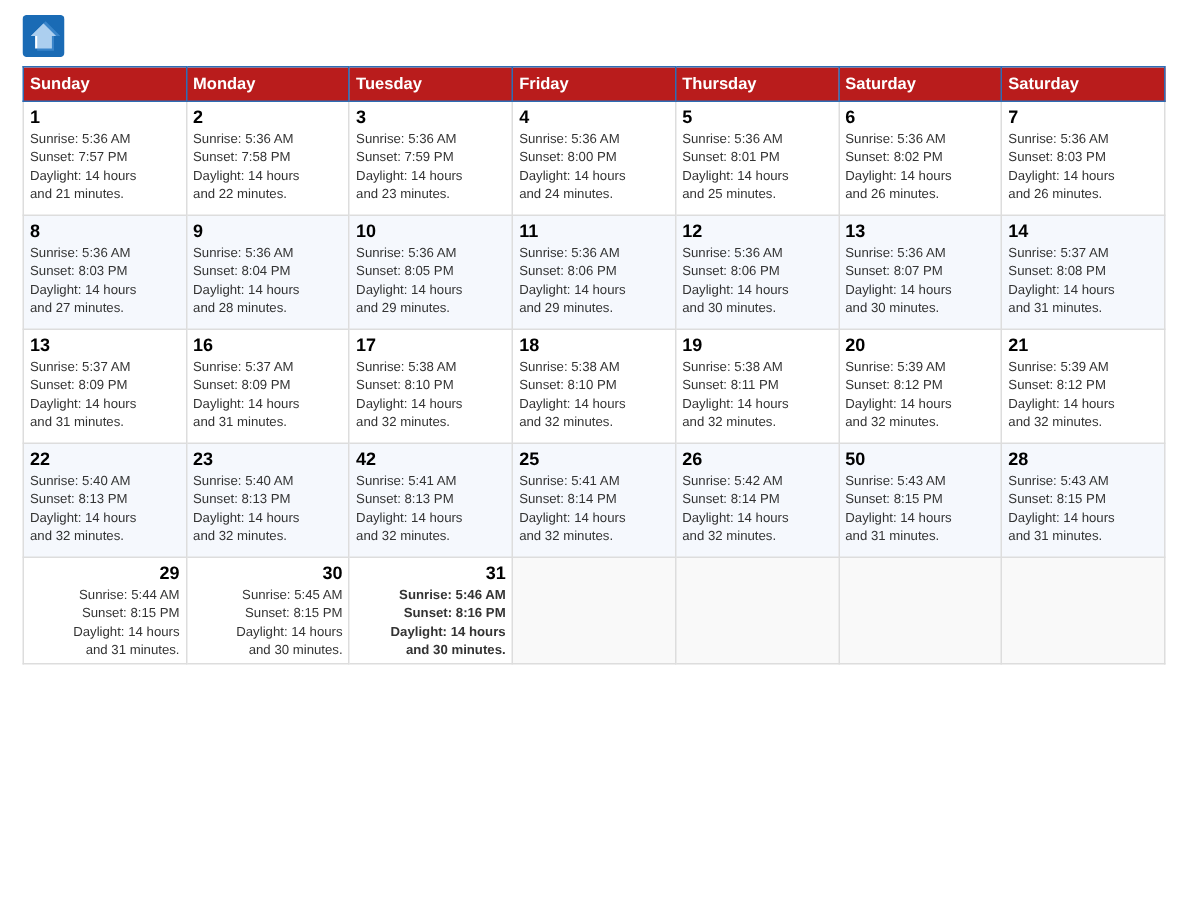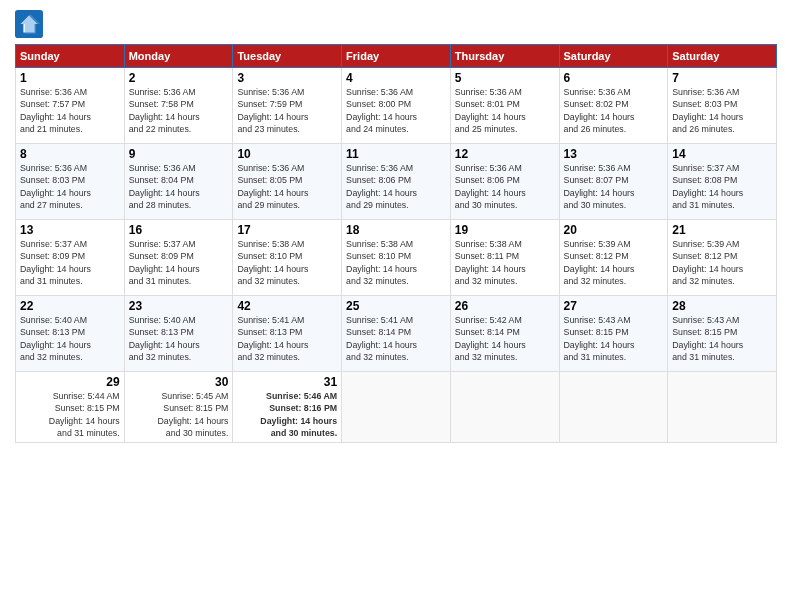--- a/index.html
+++ b/index.html
@@ -314,21 +314,21 @@
 and 32 minutes.</div>
           </td>
           <td>
             <span class="day-num">26</span>
             <div class="day-info" style="white-space: pre-line;">Sunrise: 5:42 AM
 Sunset: 8:14 PM
 Daylight: 14 hours
 and 32 minutes.</div>
           </td>
           <td>
-            <span class="day-num">27</span>
+            <span class="day-num">50</span>
             <div class="day-info" style="white-space: pre-line;">Sunrise: 5:43 AM
 Sunset: 8:15 PM
 Daylight: 14 hours
 and 31 minutes.</div>
           </td>
           <td>
             <span class="day-num">28</span>
             <div class="day-info" style="white-space: pre-line;">Sunrise: 5:43 AM
 Sunset: 8:15 PM
 Daylight: 14 hours

